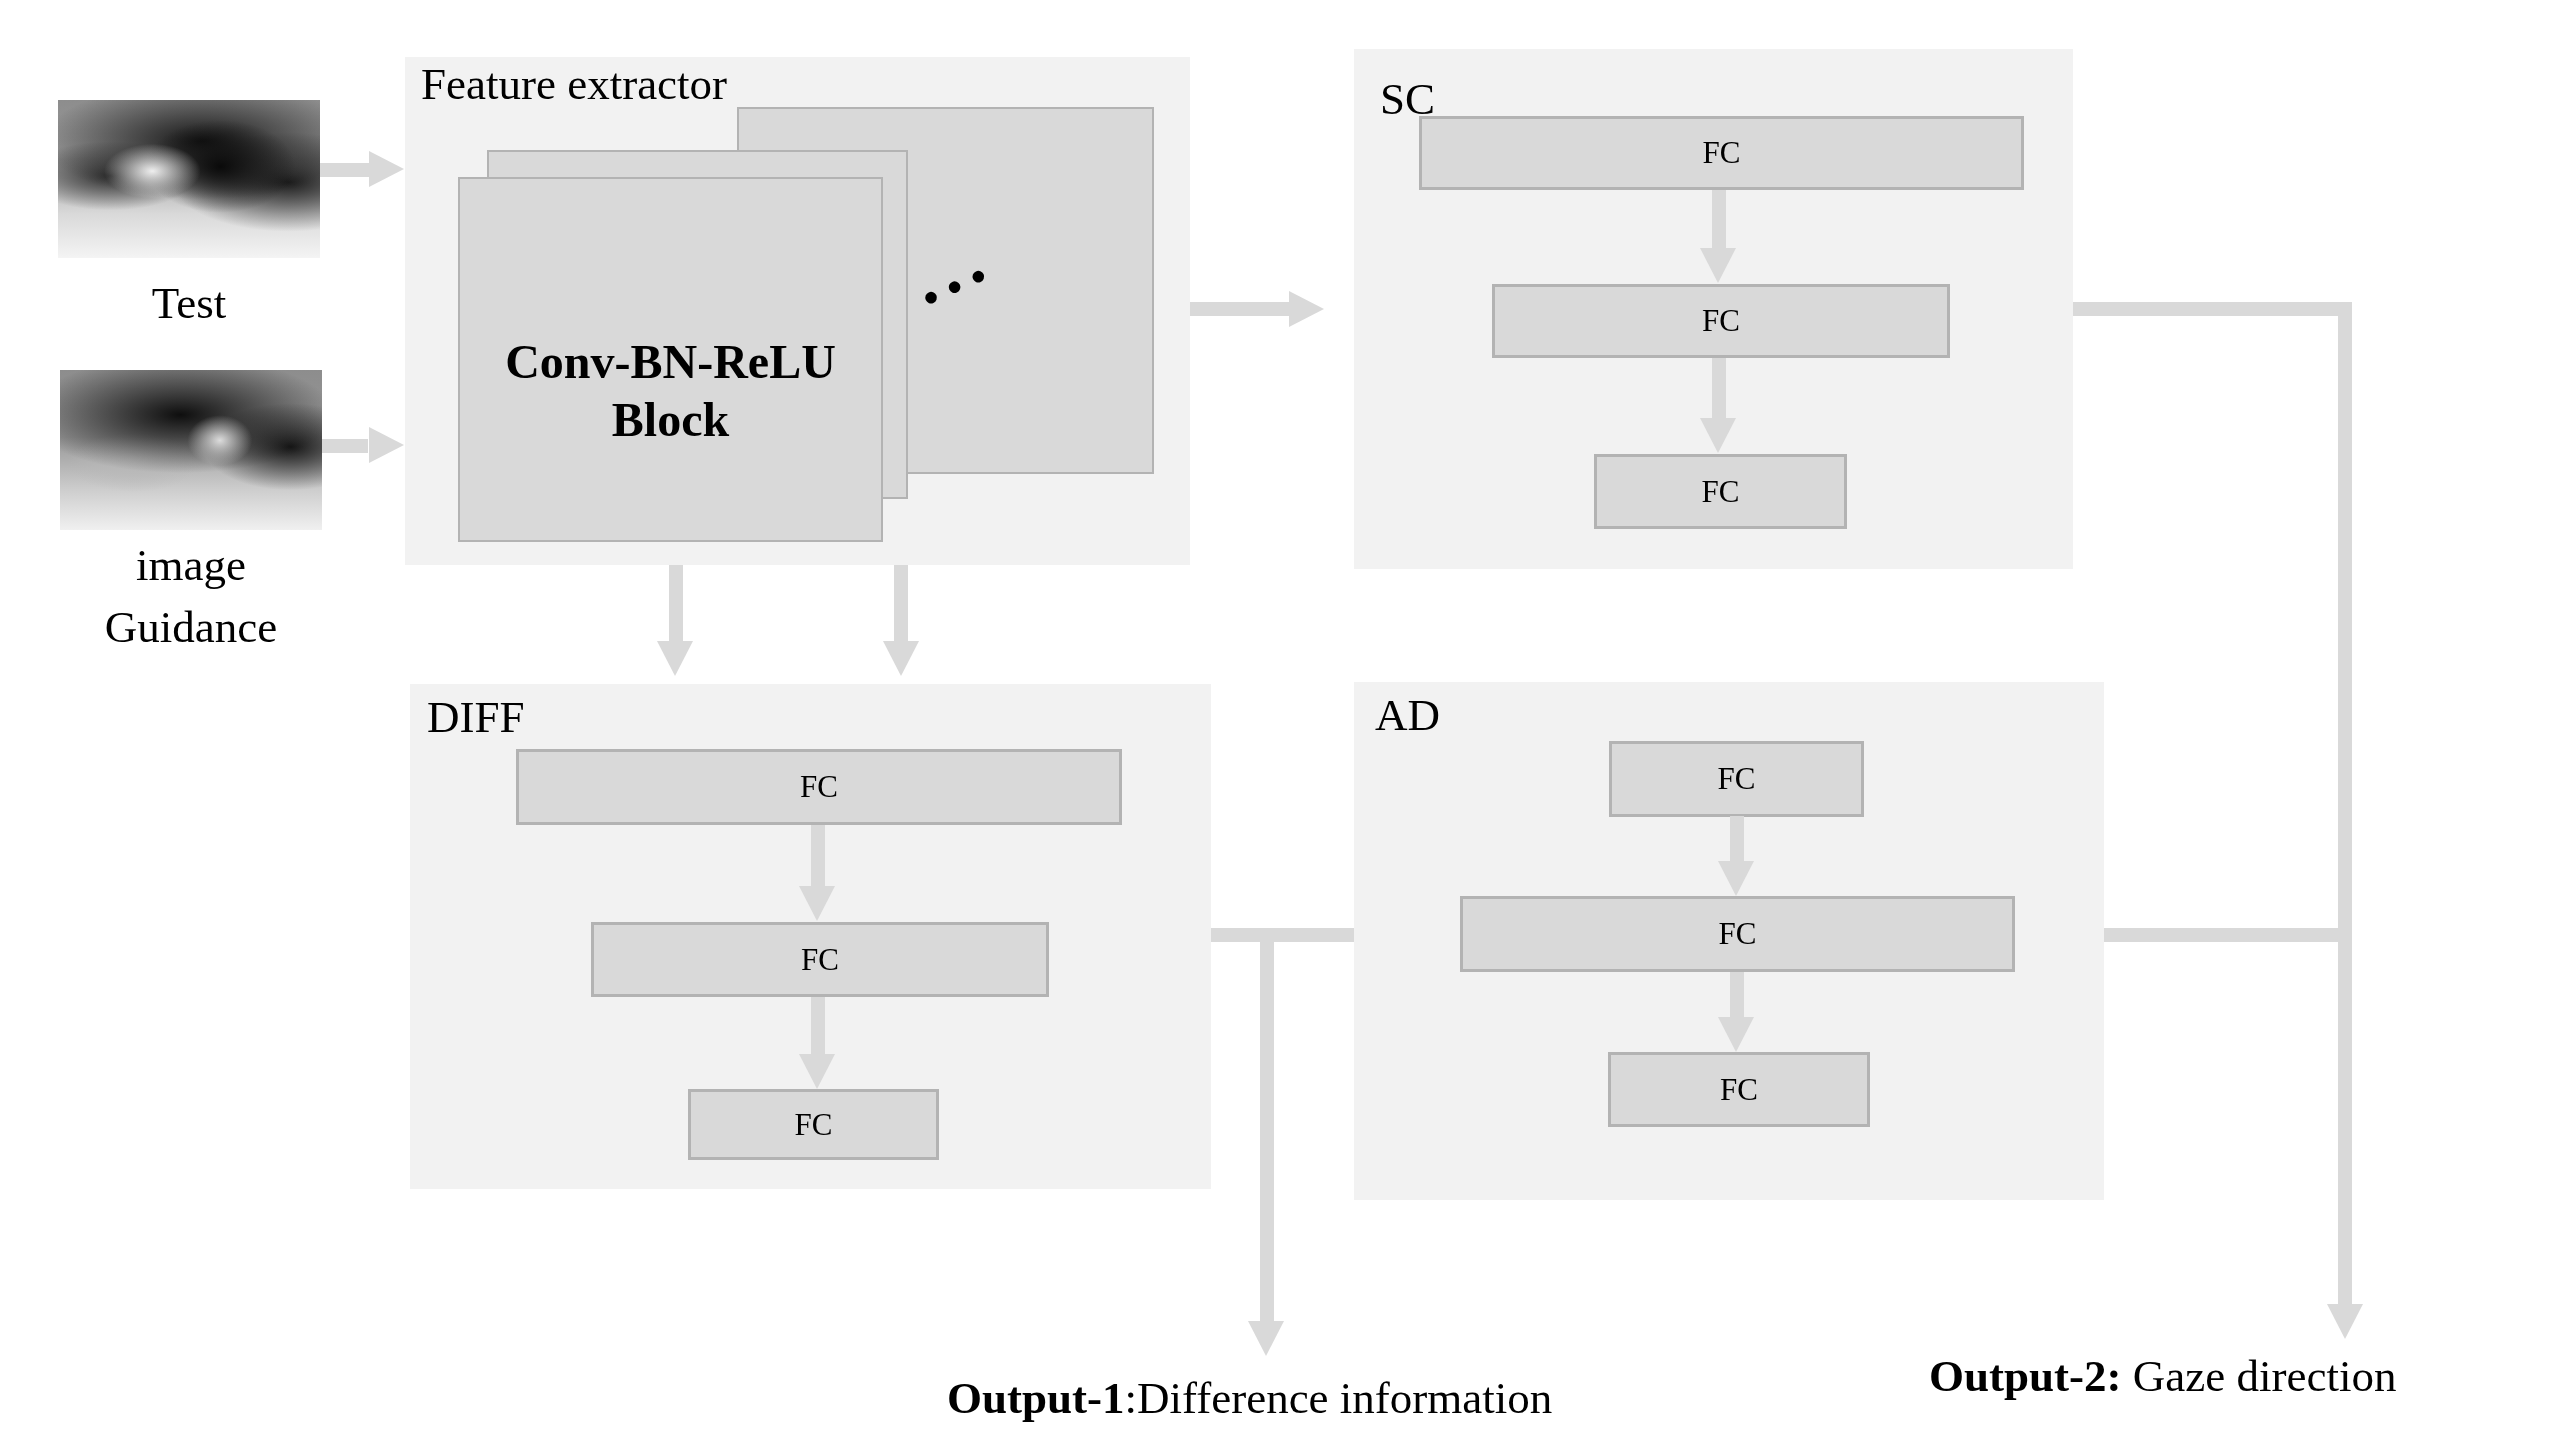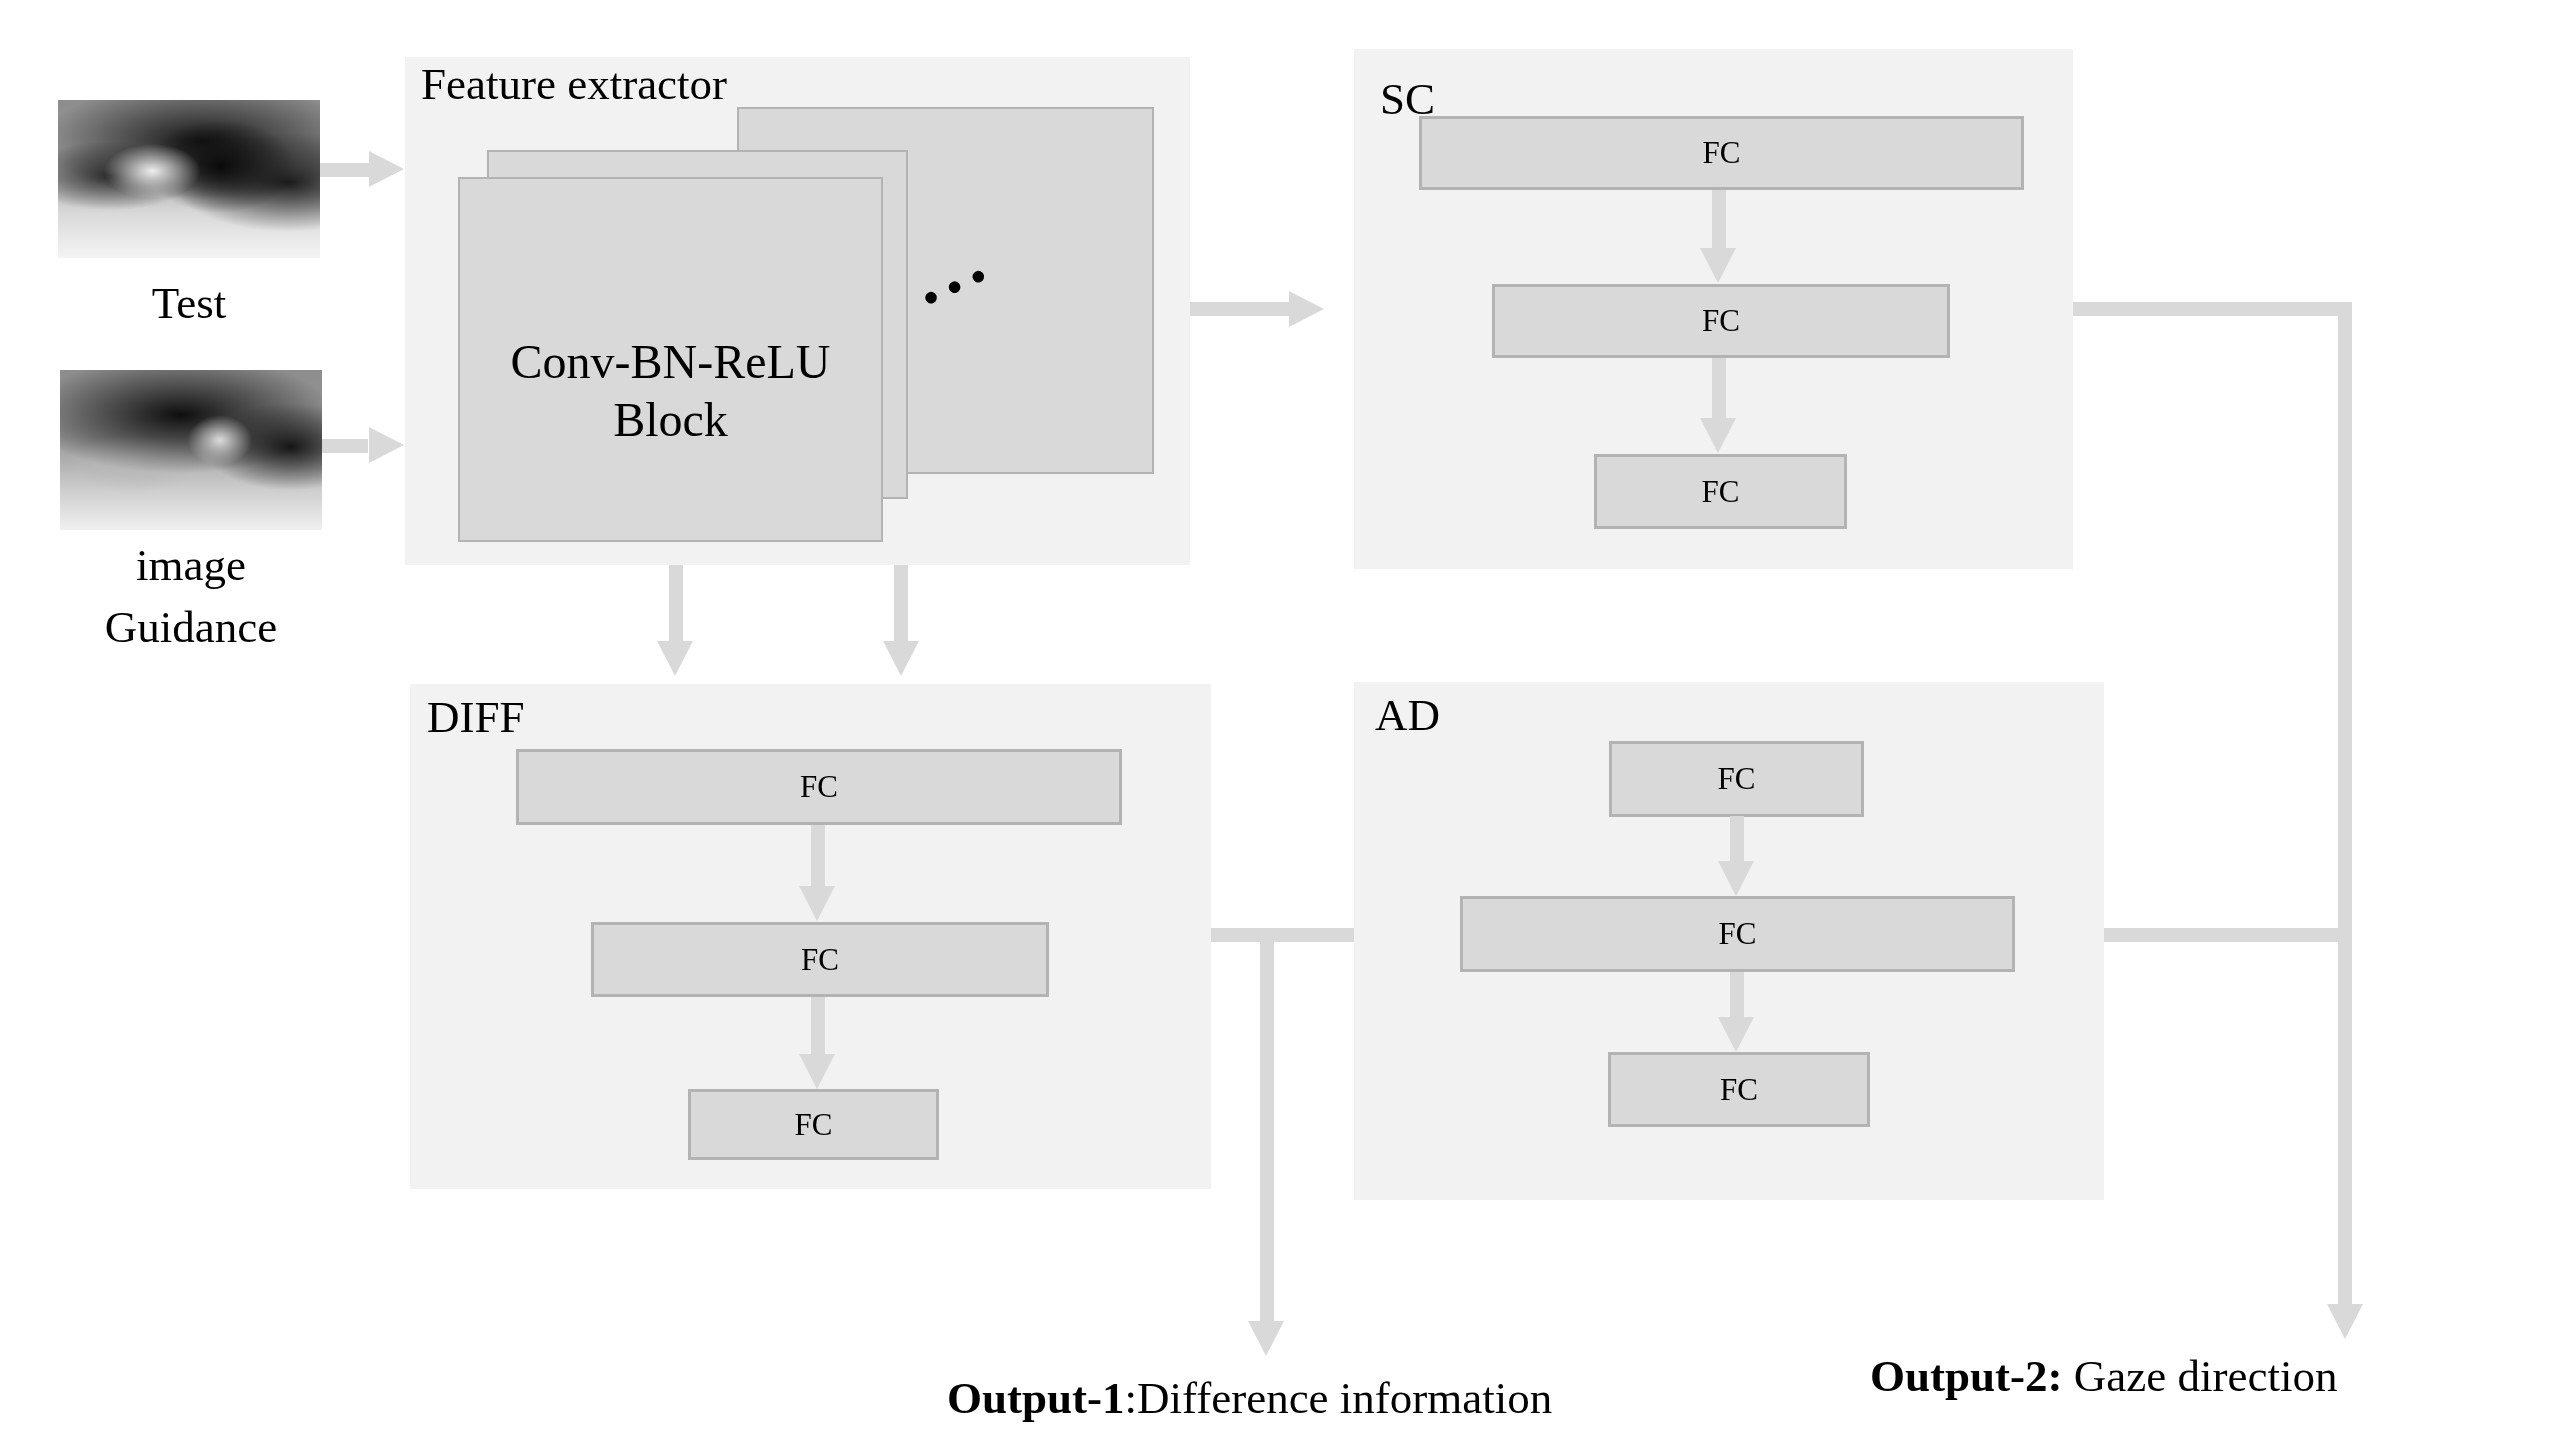--- a/index.html
+++ b/index.html
@@ -81,21 +81,21 @@
   <div class="shaft" style="left:2104px;top:928px;width:235px;height:14px;"></div>
   <div class="shaft" style="left:1260px;top:928px;width:14px;height:393px;"></div>
   <div class="head down" style="left:1248px;top:1321px;"></div>
 
   <div class="panel" style="left:405px;top:57px;width:785px;height:508px;"></div>
   <div class="ptitle" style="left:421px;top:59px;">Feature extractor</div>
 
   <div class="convbox" style="left:737px;top:107px;width:417px;height:367px;"></div>
   <div class="convbox" style="left:487px;top:150px;width:421px;height:349px;"></div>
   <div class="convbox" style="left:458px;top:177px;width:425px;height:365px;"></div>
-  <div class="convlabel" style="left:458px;top:177px;width:425px;height:365px;padding-top:62px;box-sizing:border-box;">
+  <div class="convlabel" style="left:458px;top:177px;width:425px;height:365px;padding-top:62px;box-sizing:border-box;font-weight:bold;">
     <div>Conv-BN-ReLU</div>
     <div>Block</div>
   </div>
   <div class="dots" style="left:924px;top:276px;">•••</div>
 
   <div class="shaft" style="left:1190px;top:302px;width:99px;height:14px;"></div>
   <div class="head right" style="left:1289px;top:291px;"></div>
 
   <div class="shaft" style="left:669px;top:565px;width:14px;height:76px;"></div>
   <div class="head down" style="left:657px;top:641px;"></div>
@@ -128,18 +128,18 @@
   <div class="shaft" style="left:1730px;top:816px;width:14px;height:45px;"></div>
   <div class="head down" style="left:1718px;top:861px;"></div>
   <div class="fcbox" style="left:1460px;top:896px;width:555px;height:76px;">FC</div>
   <div class="shaft" style="left:1730px;top:972px;width:14px;height:45px;"></div>
   <div class="head down" style="left:1718px;top:1017px;"></div>
   <div class="fcbox" style="left:1608px;top:1052px;width:262px;height:75px;">FC</div>
 
   <div class="outlabel" style="left:947px;top:1372px;">
     <span class="b">Output-1</span><span>:Difference information</span>
   </div>
-  <div class="outlabel" style="left:1870px;top:1350px;">
+  <div class="outlabel" style="left:1929px;top:1350px;">
     <span class="b">Output-2:</span><span> Gaze direction</span>
   </div>
 
 </div>
 
 
 </body></html>

